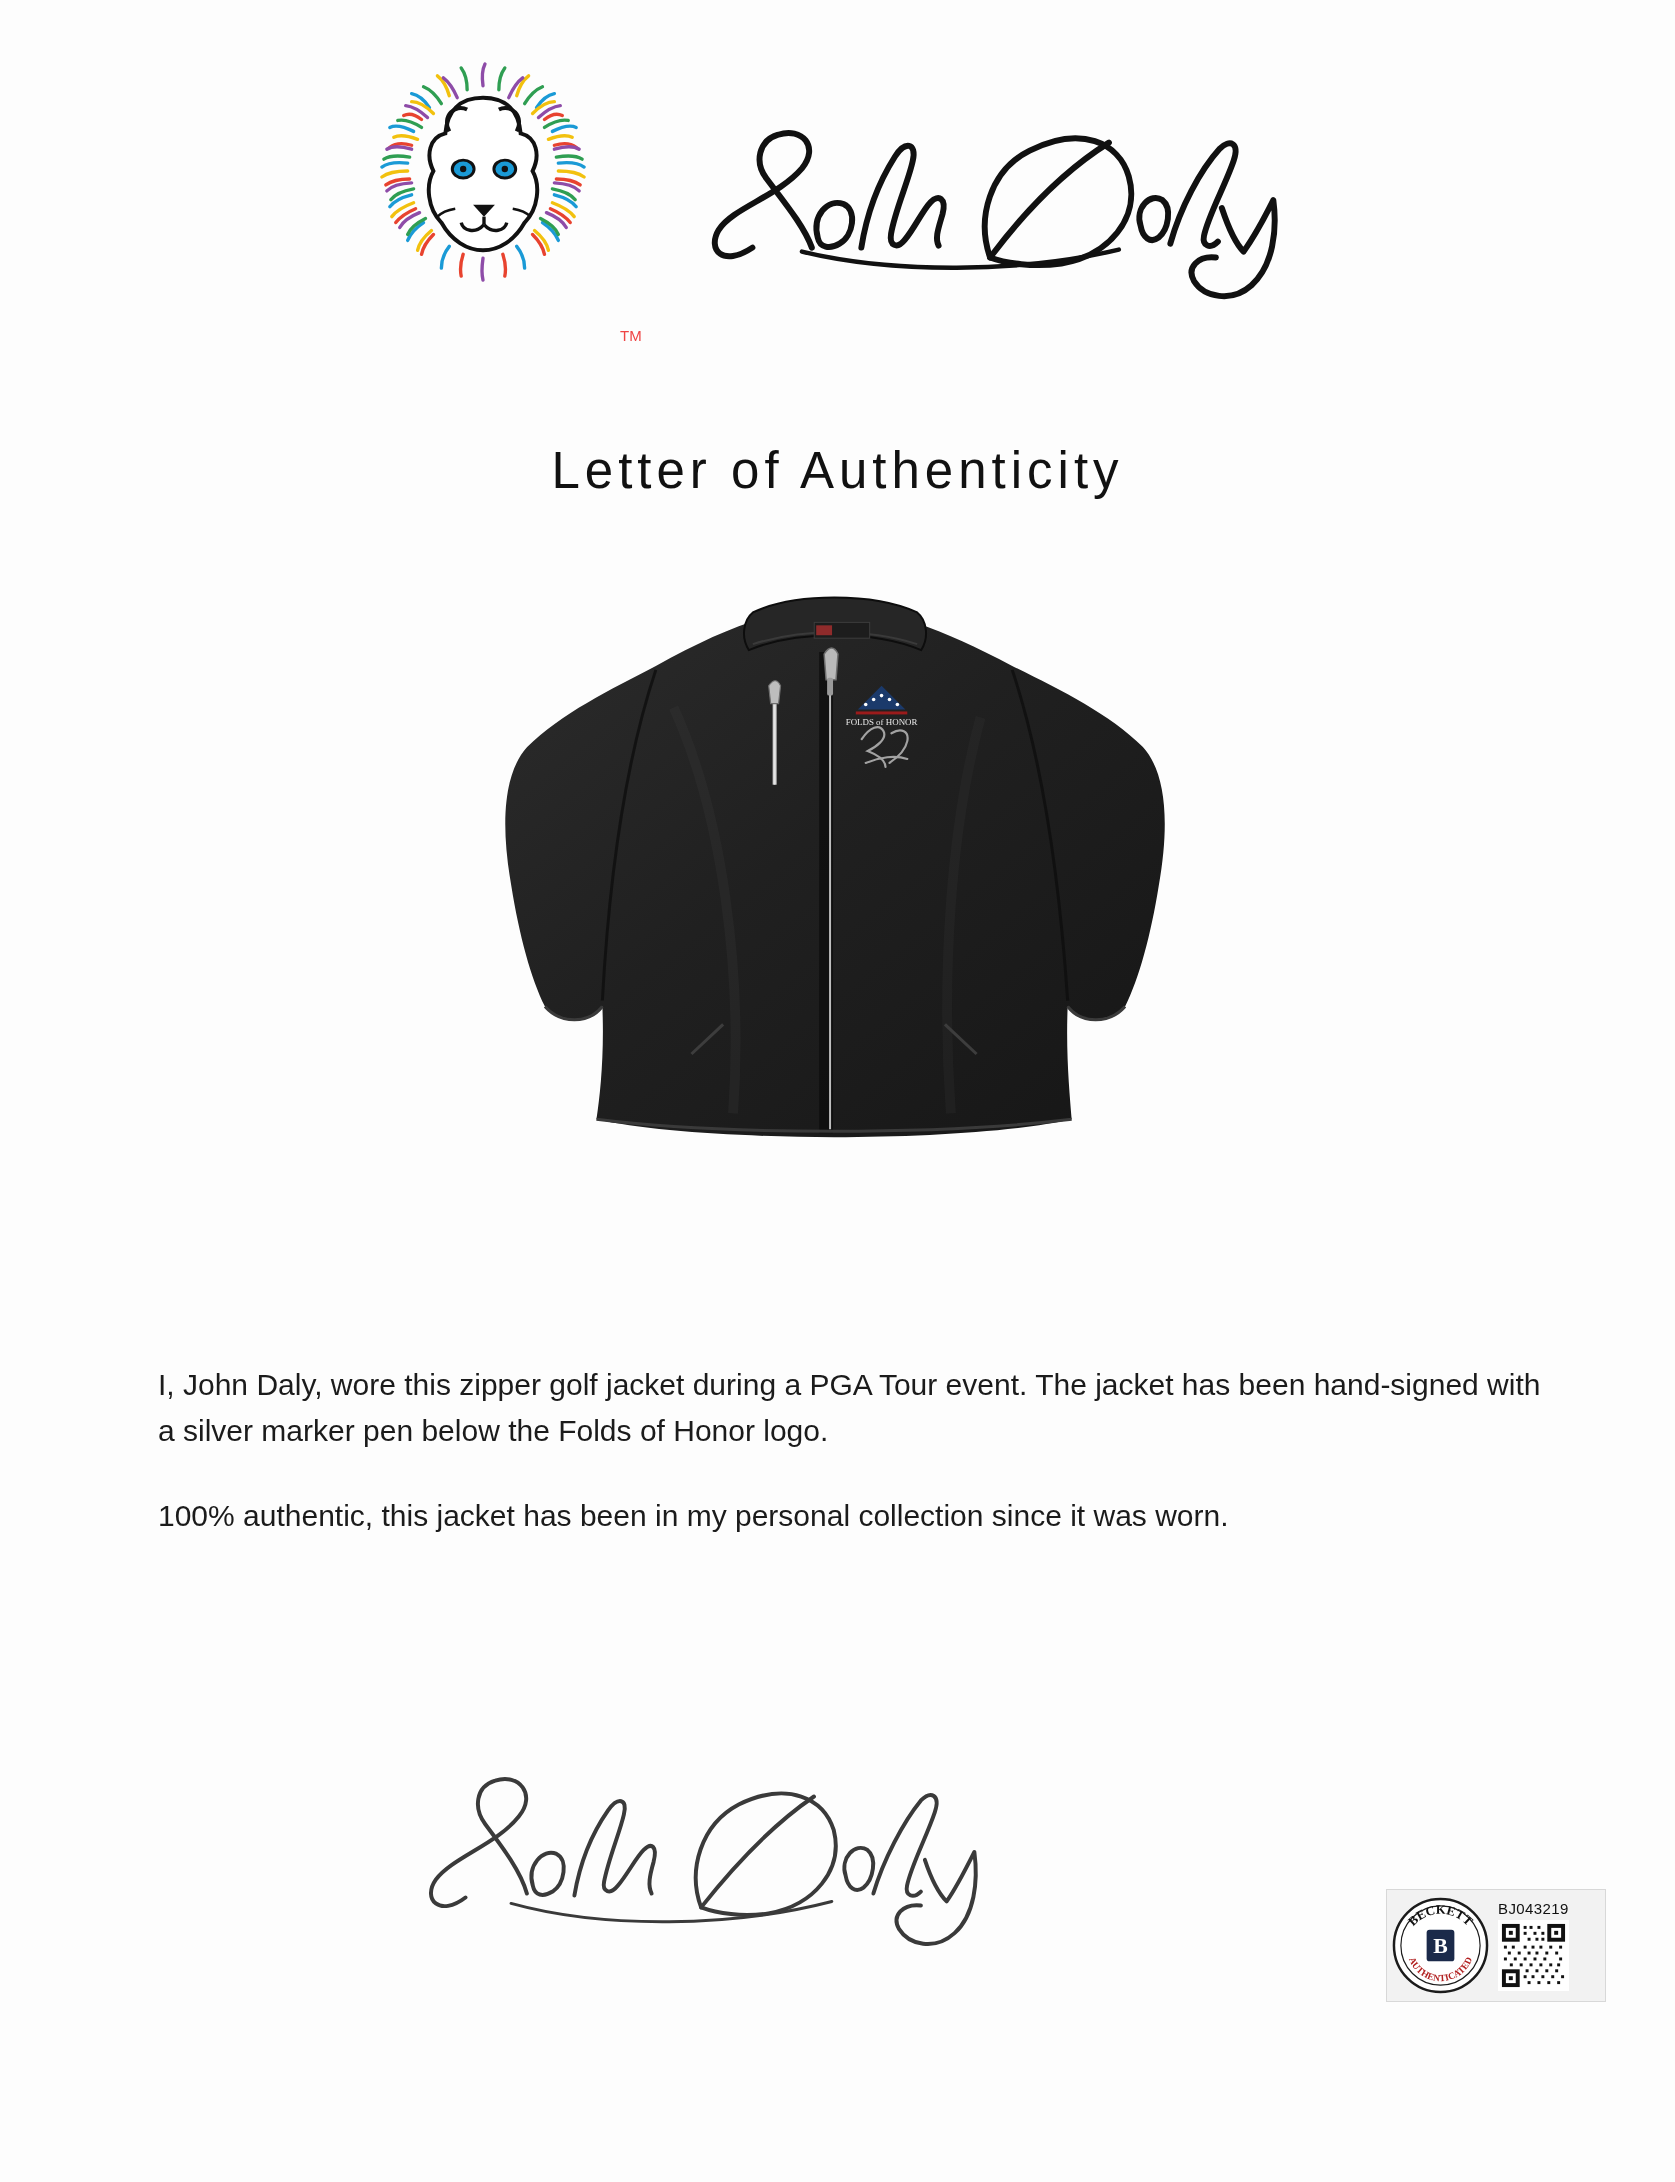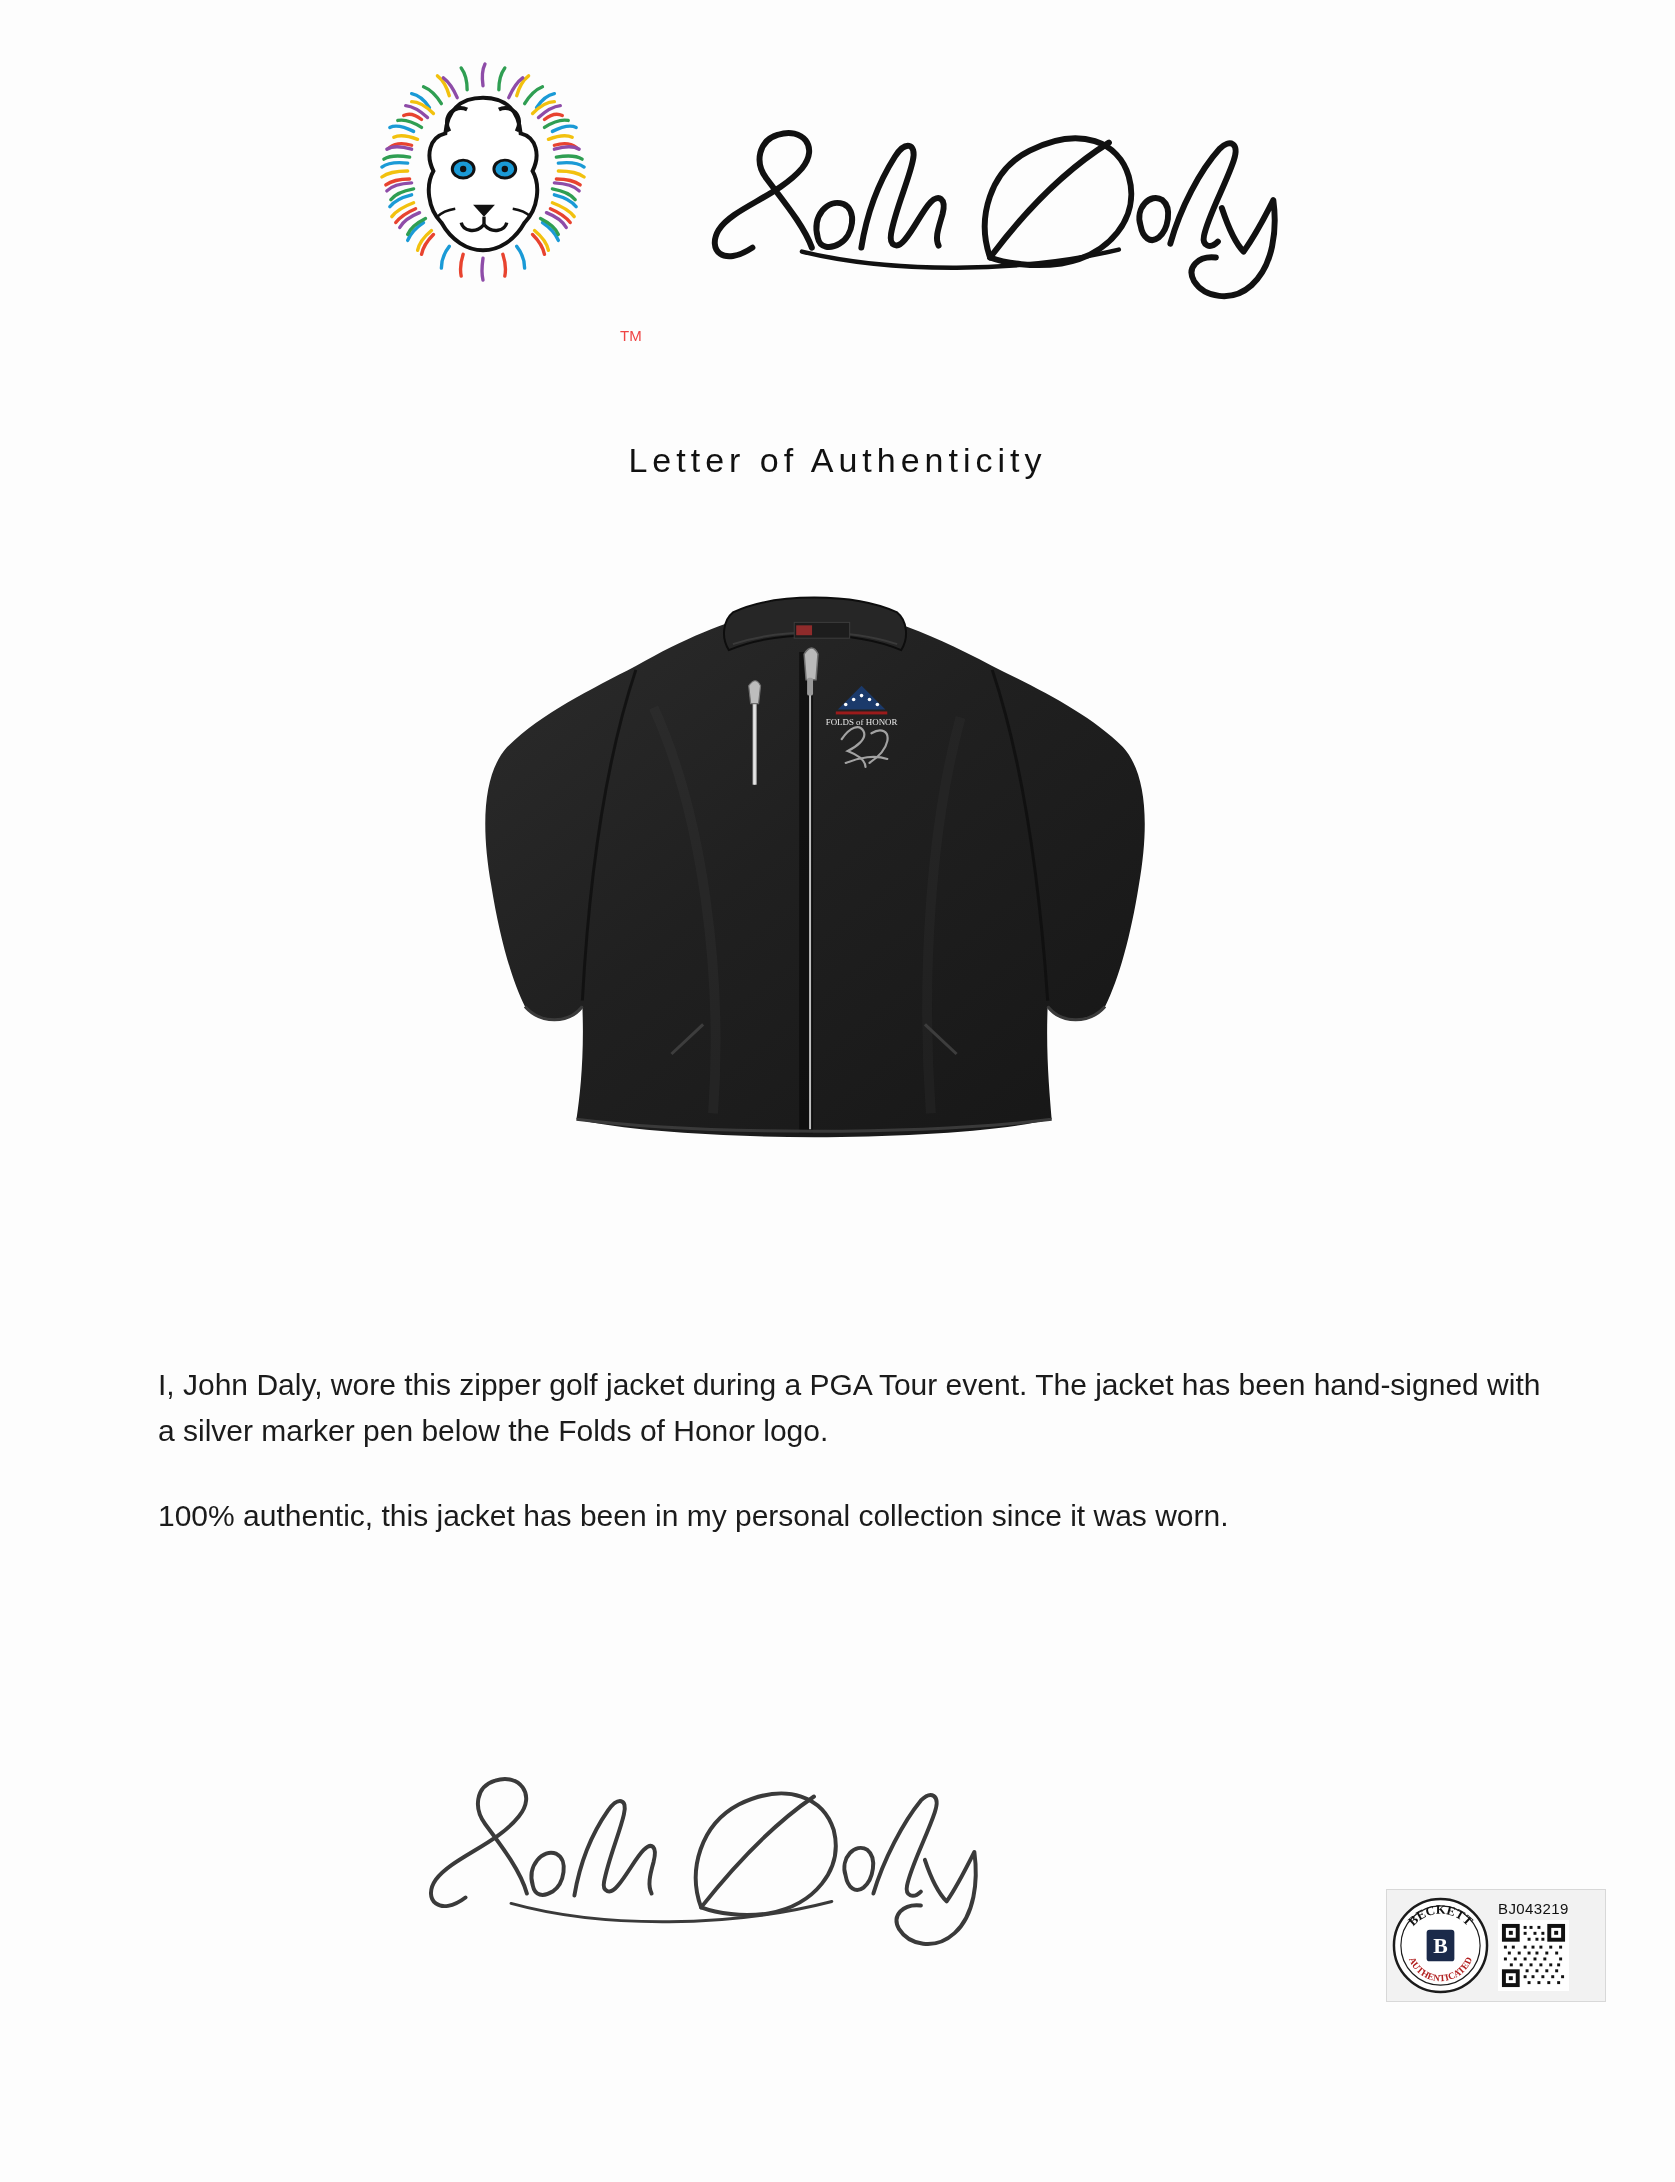--- a/index.html
+++ b/index.html
@@ -51,31 +51,31 @@
     height: 218px;
   }
 
   
   .doc-title {
     position: absolute;
     top: 441px;
     left: 0;
     width: 100%;
     text-align: center;
-    font-size: 34px;
+    font-size: 51px;
     font-weight: 400;
     letter-spacing: 5px;
     color: #111;
   }
 
   
   .photo-wrap {
     position: absolute;
     top: 559px;
-    left: 406px;
+    left: 426px;
     width: 822px;
     height: 792px;
   }
   .jacket-svg { display: block; }
 
   
   .body-text {
     position: absolute;
     top: 1362px;
     left: 158px;

